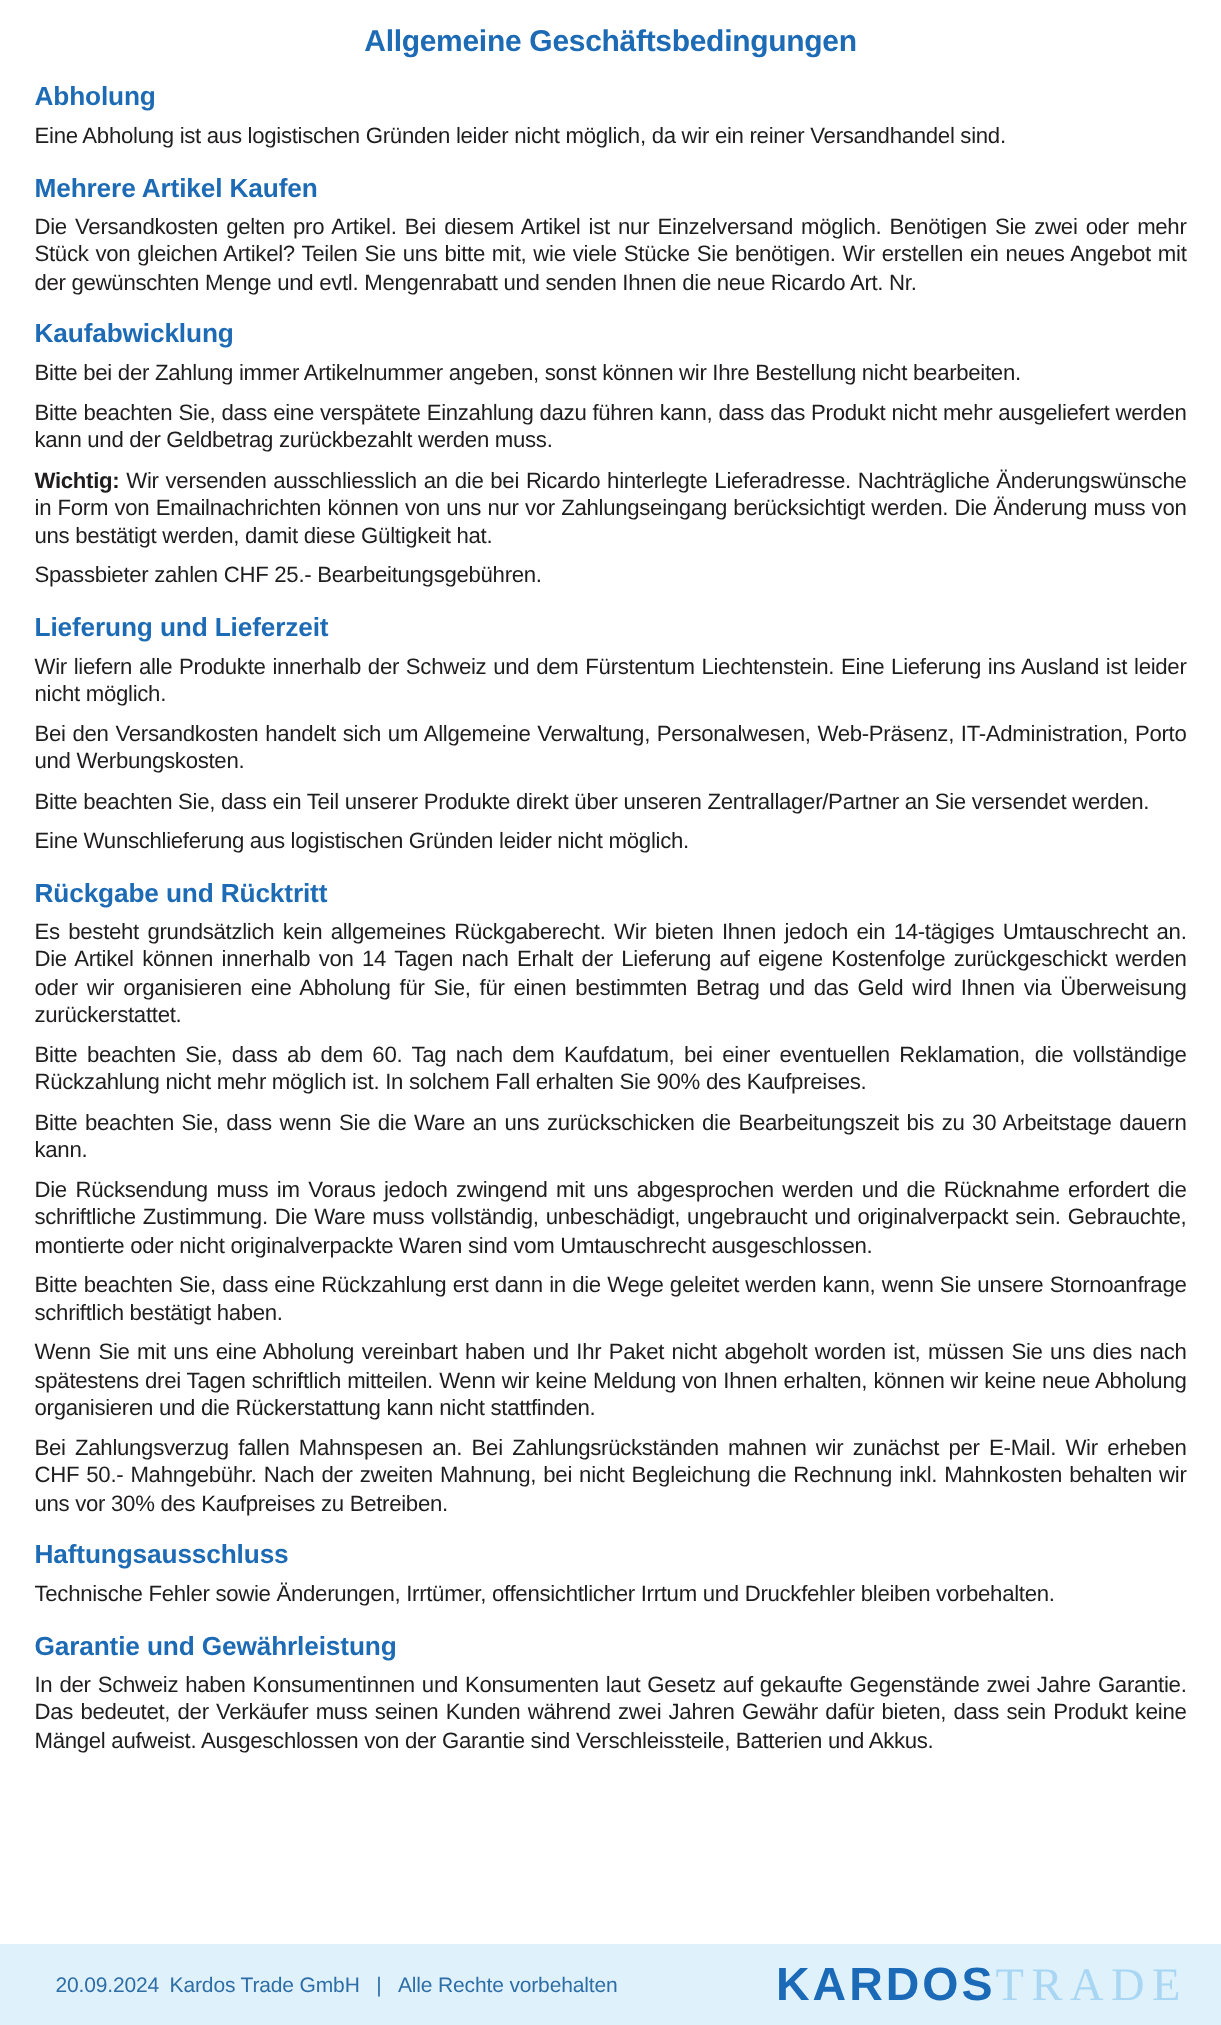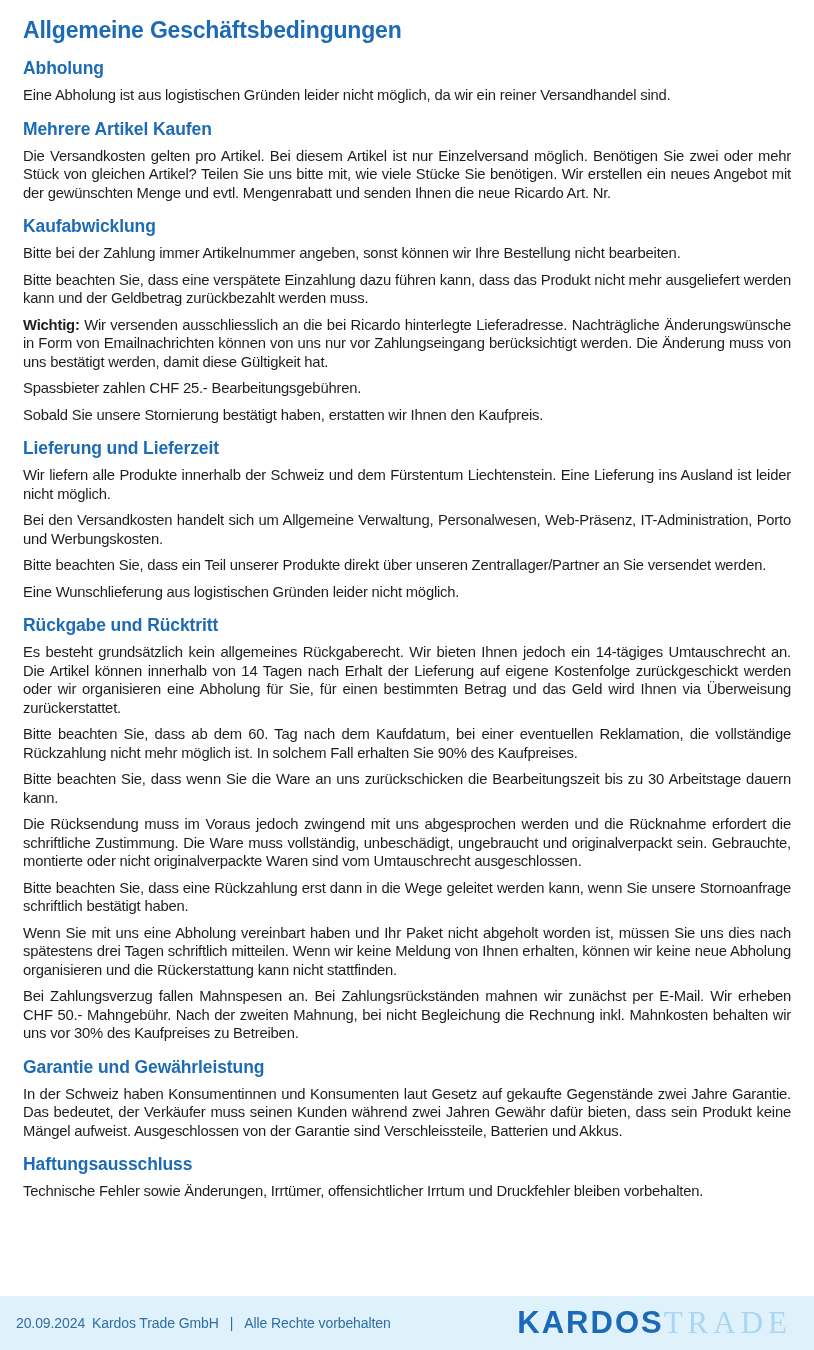--- a/index.html
+++ b/index.html
@@ -15,22 +15,23 @@
     position:relative;
     width:814px;height:1350px;
     background:#ffffff;
     overflow:hidden;
     font-family:"Liberation Sans",sans-serif;
     color:var(--body-ink);
   }
   .content{padding:13px 23px 0 23px;}
   .doc-title{
     margin:4px 0 6px 0;
+    text-align:center;
     color:var(--heading-blue);
-    font-size:23px;
+    font-size:20px;
     font-weight:bold;
     letter-spacing:-0.2px;
   }
   .section-heading{
     margin:14px 0 7px 0;
     color:var(--heading-blue);
     font-size:17.5px;
     font-weight:bold;
     letter-spacing:-0.1px;
   }
@@ -41,21 +42,21 @@
     letter-spacing:-0.2px;
     text-align:justify;
   }
   .para .lead{font-weight:bold;}
   .footer{
     position:absolute;left:0;bottom:0;
     width:814px;height:54px;
     background:var(--footer-bg);
     display:flex;align-items:center;justify-content:space-between;
     box-sizing:border-box;
-    padding:0 22px 0 16px;
+    padding:0 22px 0 37px;
   }
   .footer-left{
     font-size:14px;
     color:var(--footer-ink);
     letter-spacing:-0.1px;
     display:flex;align-items:center;gap:7px;
     white-space:nowrap;
   }
   .footer-left .sep{margin:0 4px;}
   .logo{display:flex;align-items:flex-end;white-space:nowrap;}
@@ -85,21 +86,20 @@
       <h2 class="section-heading">Mehrere Artikel Kaufen</h2>
       <p class="para">Die Versandkosten gelten pro Artikel. Bei diesem Artikel ist nur Einzelversand möglich. Benötigen Sie zwei oder mehr Stück von gleichen Artikel? Teilen Sie uns bitte mit, wie viele Stücke Sie benötigen. Wir erstellen ein neues Angebot mit der gewünschten Menge und evtl. Mengenrabatt und senden Ihnen die neue Ricardo Art. Nr.</p>
     </section>
 
     <section>
       <h2 class="section-heading">Kaufabwicklung</h2>
       <p class="para">Bitte bei der Zahlung immer Artikelnummer angeben, sonst können wir Ihre Bestellung nicht bearbeiten.</p>
       <p class="para">Bitte beachten Sie, dass eine verspätete Einzahlung dazu führen kann, dass das Produkt nicht mehr ausgeliefert werden kann und der Geldbetrag zurückbezahlt werden muss.</p>
       <p class="para"><strong class="lead">Wichtig:</strong><span> Wir versenden ausschliesslich an die bei Ricardo hinterlegte Lieferadresse. Nachträgliche Änderungswünsche in Form von Emailnachrichten können von uns nur vor Zahlungseingang berücksichtigt werden. Die Änderung muss von uns bestätigt werden, damit diese Gültigkeit hat.</span></p>
       <p class="para">Spassbieter zahlen CHF 25.- Bearbeitungsgebühren.</p>
-      <p class="para">Sobald Sie unsere Stornierung bestätigt haben, erstatten wir Ihnen den Kaufpreis.</p>
     </section>
 
     <section>
       <h2 class="section-heading">Lieferung und Lieferzeit</h2>
       <p class="para">Wir liefern alle Produkte innerhalb der Schweiz und dem Fürstentum Liechtenstein. Eine Lieferung ins Ausland ist leider nicht möglich.</p>
       <p class="para">Bei den Versandkosten handelt sich um Allgemeine Verwaltung, Personalwesen, Web-Präsenz, IT-Administration, Porto und Werbungskosten.</p>
       <p class="para">Bitte beachten Sie, dass ein Teil unserer Produkte direkt über unseren Zentrallager/Partner an Sie versendet werden.</p>
       <p class="para">Eine Wunschlieferung aus logistischen Gründen leider nicht möglich.</p>
     </section>
 
@@ -111,27 +111,27 @@
       <p class="para">Die Rücksendung muss im Voraus jedoch zwingend mit uns abgesprochen werden und die Rücknahme erfordert die schriftliche Zustimmung. Die Ware muss vollständig, unbeschädigt, ungebraucht und originalverpackt sein. Gebrauchte, montierte oder nicht originalverpackte Waren sind vom Umtauschrecht ausgeschlossen.</p>
       <p class="para">Bitte beachten Sie, dass eine Rückzahlung erst dann in die Wege geleitet werden kann, wenn Sie unsere Stornoanfrage schriftlich bestätigt haben.</p>
       <p class="para">Wenn Sie mit uns eine Abholung vereinbart haben und Ihr Paket nicht abgeholt worden ist, müssen Sie uns dies nach spätestens drei Tagen schriftlich mitteilen. Wenn wir keine Meldung von Ihnen erhalten, können wir keine neue Abholung organisieren und die Rückerstattung kann nicht stattfinden.</p>
     </section>
 
     <section>
       <p class="para">Bei Zahlungsverzug fallen Mahnspesen an. Bei Zahlungsrückständen mahnen wir zunächst per E-Mail. Wir erheben CHF 50.- Mahngebühr. Nach der zweiten Mahnung, bei nicht Begleichung die Rechnung inkl. Mahnkosten behalten wir uns vor 30% des Kaufpreises zu Betreiben.</p>
     </section>
 
     <section>
-      <h2 class="section-heading">Garantie und Gewährleistung</h2>
-      <p class="para">In der Schweiz haben Konsumentinnen und Konsumenten laut Gesetz auf gekaufte Gegenstände zwei Jahre Garantie. Das bedeutet, der Verkäufer muss seinen Kunden während zwei Jahren Gewähr dafür bieten, dass sein Produkt keine Mängel aufweist. Ausgeschlossen von der Garantie sind Verschleissteile, Batterien und Akkus.</p>
+      <h2 class="section-heading">Haftungsausschluss</h2>
+      <p class="para">Technische Fehler sowie Änderungen, Irrtümer, offensichtlicher Irrtum und Druckfehler bleiben vorbehalten.</p>
     </section>
 
     <section>
-      <h2 class="section-heading">Haftungsausschluss</h2>
-      <p class="para">Technische Fehler sowie Änderungen, Irrtümer, offensichtlicher Irrtum und Druckfehler bleiben vorbehalten.</p>
+      <h2 class="section-heading">Garantie und Gewährleistung</h2>
+      <p class="para">In der Schweiz haben Konsumentinnen und Konsumenten laut Gesetz auf gekaufte Gegenstände zwei Jahre Garantie. Das bedeutet, der Verkäufer muss seinen Kunden während zwei Jahren Gewähr dafür bieten, dass sein Produkt keine Mängel aufweist. Ausgeschlossen von der Garantie sind Verschleissteile, Batterien und Akkus.</p>
     </section>
 
   </div>
 
   <div class="footer">
     <div class="footer-left">
       <span>20.09.2024</span>
       <span>Kardos Trade GmbH</span>
       <span class="sep">|</span>
       <span>Alle Rechte vorbehalten</span>

